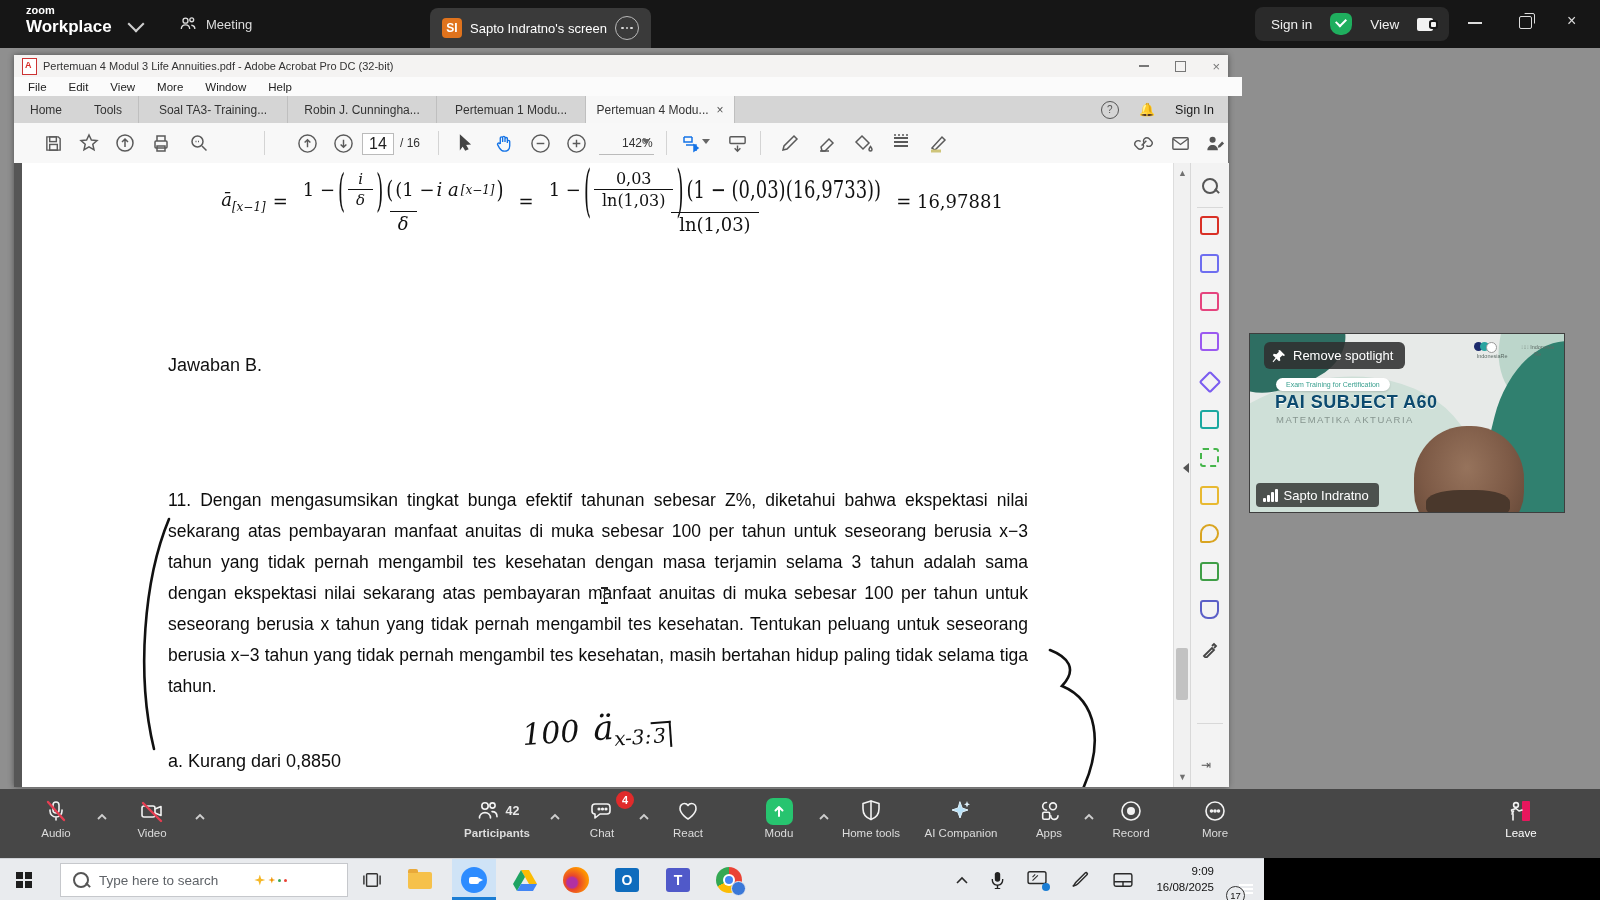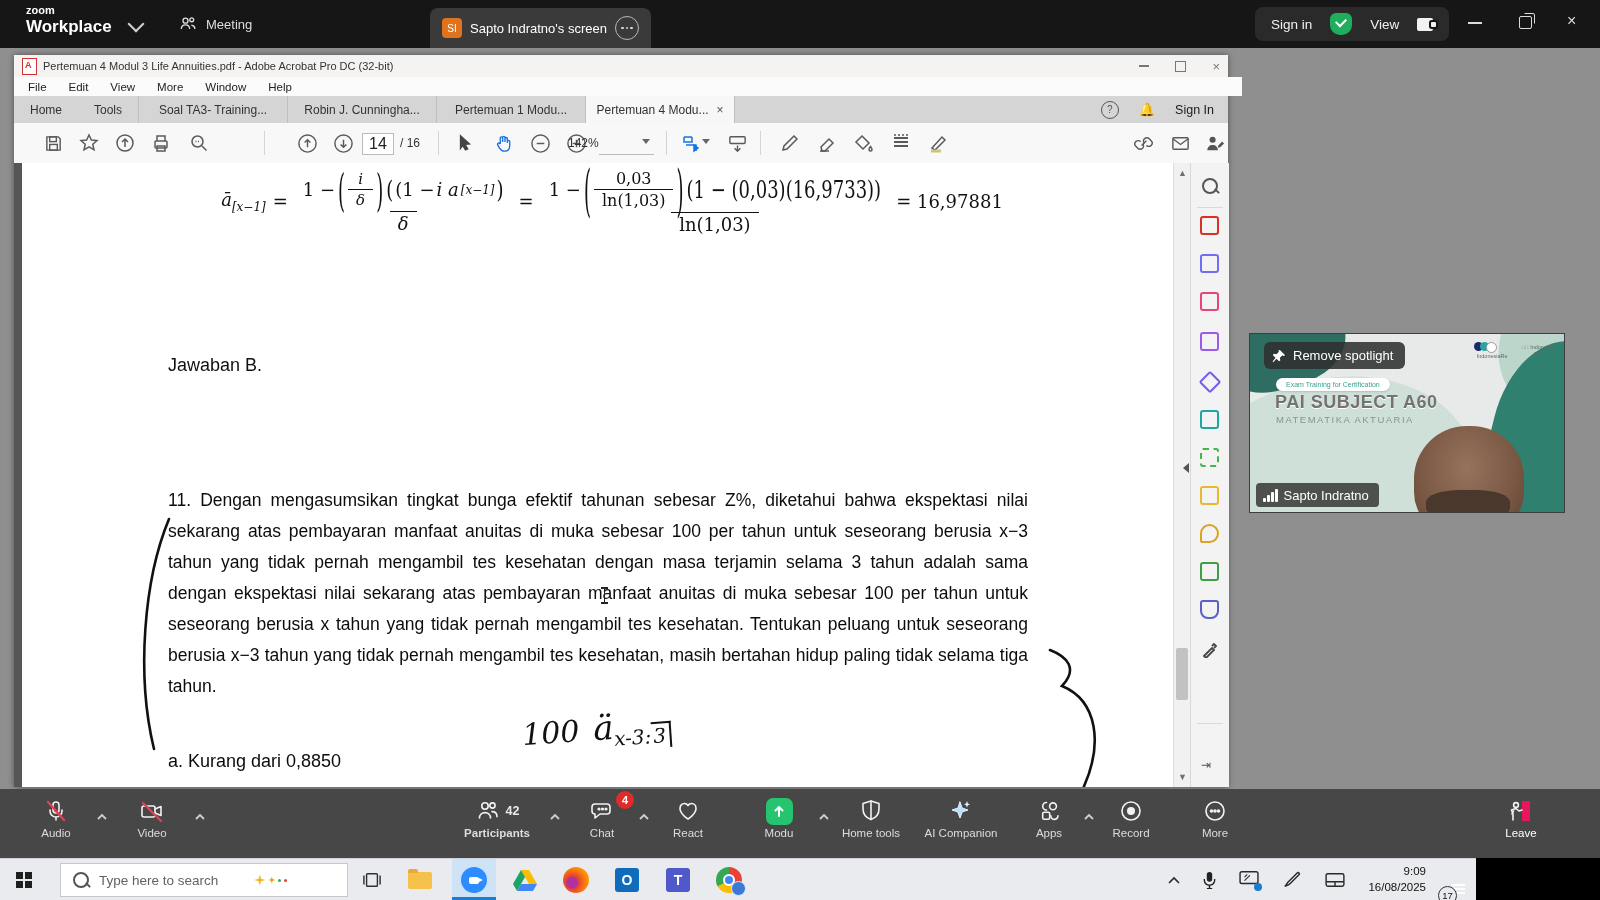--- a/index.html
+++ b/index.html
@@ -8,21 +8,21 @@
   .abs{position:absolute;}
 
   
   #zoom-topbar{left:0;top:0;width:1600px;height:48px;background:#161616;color:#eee;}
   .brand{left:26px;top:5px;line-height:1;}
   .brand .b1{font-size:11px;font-weight:bold;color:#fff;}
   .brand .b2{font-size:17px;font-weight:bold;color:#fff;margin-top:2px;}
   .chev{width:10px;height:10px;border-left:2px solid #cfcfcf;border-bottom:2px solid #cfcfcf;transform:rotate(-45deg);}
   .ztab{display:flex;align-items:center;gap:8px;color:#ddd;font-size:13px;}
   .ztab-active{background:#3a3a3a;border-radius:8px 8px 0 0;height:40px;top:8px;padding:0 12px;color:#fff;}
-  .si-badge{width:20px;height:20px;border-radius:4px;background:#e0731d;color:#fff;font-size:10px;font-weight:normal;
+  .si-badge{width:20px;height:20px;border-radius:4px;background:#e0731d;color:#fff;font-size:12px;font-weight:bold;
             display:flex;align-items:center;justify-content:center;}
   .ellipsis-circle{width:22px;height:22px;border:1.4px solid #b9b9b9;border-radius:50%;display:flex;align-items:center;justify-content:center;gap:2px;}
   .ellipsis-circle i{width:2.5px;height:2.5px;background:#d9d9d9;border-radius:50%;}
   .topbar-pill{background:#2a2a2a;border-radius:8px;height:34px;top:7px;display:flex;align-items:center;gap:18px;padding:0 16px;}
   .shield{width:22px;height:22px;background:#1fae5e;border-radius:6px 6px 10px 10px;position:relative;}
   .shield:after{content:"";position:absolute;left:6px;top:5px;width:8px;height:5px;border-left:2.2px solid #fff;border-bottom:2.2px solid #fff;transform:rotate(-45deg);}
   .view-ic{width:16px;height:13px;background:#f2f2f2;border-radius:2px;position:relative;}
   .view-ic:after{content:"";position:absolute;right:-3px;top:4px;width:5px;height:5px;background:#f2f2f2;border-radius:1px;box-shadow:0 0 0 2px #161616;}
   .winbtn{color:#dcdcdc;font-size:16px;top:12px;}
   .minbar{width:14px;height:2px;background:#dcdcdc;top:22px;}
@@ -98,21 +98,21 @@
   .ibeam:before{top:0;} .ibeam:after{bottom:0;}
   .ibeam i{position:absolute;left:3.6px;top:0;width:1.8px;height:100%;background:#222;display:block;}
 
   
   #video-tile{left:1250px;top:286px;width:314px;height:178px;background:#e7eae8;overflow:hidden;box-shadow:0 0 0 1px #3e3e3e;}
   .wave1{position:absolute;left:-36px;top:-46px;width:130px;height:100px;background:#2e6e62;border-radius:40%;transform:rotate(-18deg);}
   .wave2{position:absolute;left:-70px;top:46px;width:300px;height:230px;background:#cfe0d8;border-radius:48%;transform:rotate(-14deg);}
   .wave3{position:absolute;left:238px;top:8px;width:150px;height:220px;background:#30806f;border-radius:42%;transform:rotate(14deg);}
   .wave4{position:absolute;left:250px;top:-60px;width:120px;height:140px;background:#bcd6cb;border-radius:45%;transform:rotate(10deg);}
   .vt-pill{position:absolute;left:26px;top:44px;background:#fff;border-radius:9px;padding:3px 10px;font-size:7px;color:#3aa08f;box-shadow:0 1px 2px rgba(0,0,0,.15);}
-  .vt-title{position:absolute;left:25px;top:58px;font-size:18px;font-weight:bold;color:#737373;letter-spacing:.5px;text-shadow:0 1px 0 #fff;}
+  .vt-title{position:absolute;left:25px;top:58px;font-size:18px;font-weight:bold;color:#0c4a6e;letter-spacing:.5px;text-shadow:0 1px 0 #fff;}
   .vt-sub{position:absolute;left:26px;top:80px;font-size:9.5px;color:#86958f;letter-spacing:1.5px;}
   .vt-logos{position:absolute;right:10px;top:8px;display:flex;gap:14px;align-items:center;}
   .logo-circ{display:flex;}
   .logo-circ i{width:9px;height:9px;border-radius:50%;display:block;margin-left:-3px;}
   .vt-logotext{font-size:5.5px;color:#5c6b66;text-align:center;line-height:1.2;}
   .head{position:absolute;left:164px;top:92px;width:110px;height:110px;background:radial-gradient(ellipse at 48% 38%,#96735c 0%,#7d5a46 55%,#5d4334 100%);border-radius:48% 48% 40% 40%;}
   .head:before{content:"";position:absolute;left:12px;top:64px;width:84px;height:30px;background:#4a382c;border-radius:40%;}
   .spotlight-pill{position:absolute;left:14px;top:8px;background:rgba(48,48,48,.88);border-radius:6px;height:27px;display:flex;align-items:center;gap:7px;padding:0 12px 0 8px;color:#fff;font-size:13px;}
   .nametag{position:absolute;left:6px;bottom:5px;background:rgba(25,25,25,.72);border-radius:4px;height:24px;display:flex;align-items:center;gap:6px;padding:0 10px 0 7px;color:#fff;font-size:13px;}
   .sigbars{display:flex;align-items:flex-end;gap:1.5px;}
@@ -126,21 +126,21 @@
   .zt-item .ic{height:28px;display:flex;align-items:center;justify-content:center;gap:5px;}
   .zt-item .lbl{font-size:11.5px;margin-top:2px;color:#dcdcdc;}
   .zt-item svg{stroke:#f2f2f2;fill:none;stroke-width:1.6;stroke-linecap:round;stroke-linejoin:round;}
   .zt-chev{position:absolute;top:18px;width:0;height:0;}
   .zt-chev svg{stroke:#cfcfcf;fill:none;stroke-width:1.8;}
   .badge{position:absolute;background:#e02b2b;color:#fff;border-radius:50%;width:18px;height:18px;font-size:11px;font-weight:bold;display:flex;align-items:center;justify-content:center;}
   .share-btn{width:27px;height:27px;background:#27c46f;border-radius:7px;display:flex;align-items:center;justify-content:center;}
   .count{font-size:12.5px;color:#e8e8e8;}
 
   
-  #taskbar{left:0;top:858px;width:1476px;height:42px;background:#e9ebee;border-top:1px solid #cfd2d6;}
+  #taskbar{left:0;top:858px;width:1264px;height:42px;background:#e9ebee;border-top:1px solid #cfd2d6;}
   .win-logo{left:16px;top:13px;width:16px;height:16px;display:grid;grid-template-columns:7px 7px;grid-template-rows:7px 7px;gap:2px;}
   .win-logo i{background:#1e1e1e;display:block;}
   .searchbox{left:60px;top:4px;width:288px;height:34px;background:#fff;border:1px solid #c6c8cc;display:flex;align-items:center;gap:10px;padding-left:12px;box-sizing:border-box;}
   .searchbox .ph{font-size:13.5px;color:#5f6368;}
   .mag{width:12px;height:12px;border:2px solid #555;border-radius:50%;position:relative;}
   .mag:after{content:"";position:absolute;left:10px;top:10px;width:6px;height:2px;background:#555;transform:rotate(45deg);}
   .spark1{width:11px;height:11px;background:#f5b829;clip-path:polygon(50% 0,62% 38%,100% 50%,62% 62%,50% 100%,38% 62%,0 50%,38% 38%);}
   .spark2{width:7px;height:7px;background:#f09300;clip-path:polygon(50% 0,62% 38%,100% 50%,62% 62%,50% 100%,38% 62%,0 50%,38% 38%);}
   .dotg{width:3px;height:3px;border-radius:50%;background:#34a853;}
   .dotr{width:3px;height:3px;border-radius:50%;background:#ea4335;}
@@ -311,21 +311,21 @@
               <circle cx="11" cy="11" r="9"></circle>
               <path d="M7 11h8"></path>
             </svg>
           </span>
         <span class="tbi" style="left:549px;">
             <svg width="21" height="21" viewBox="0 0 22 22">
               <circle cx="11" cy="11" r="9"></circle>
               <path d="M7 11h8M11 7v8"></path>
             </svg>
           </span>
-        <span class="tb-text" style="left:554px;">142%</span>
+        <span class="tb-text" style="left:608px;">142%</span>
         <span class="abs" style="left:628px;top:16px;width:0;height:0;border-left:4px solid transparent;border-right:4px solid transparent;border-top:5px solid #666;"></span>
         <span class="combo-underline" style="left:585px;width:55px;"></span>
         <span class="tb-sep" style="left:652px;"></span>
         <span class="tbi blue" style="left:664px;">
             <svg width="20" height="20" viewBox="0 0 20 20">
               <path d="M3 4h8M3 4v5h8V4M5 12h10v6"></path>
               <path d="M13 12l4 3-4 3z" style="fill:#1473e6;"></path>
             </svg>
           </span>
         <span class="abs" style="left:688px;top:16px;width:0;height:0;border-left:4px solid transparent;border-right:4px solid transparent;border-top:5px solid #666;"></span>

